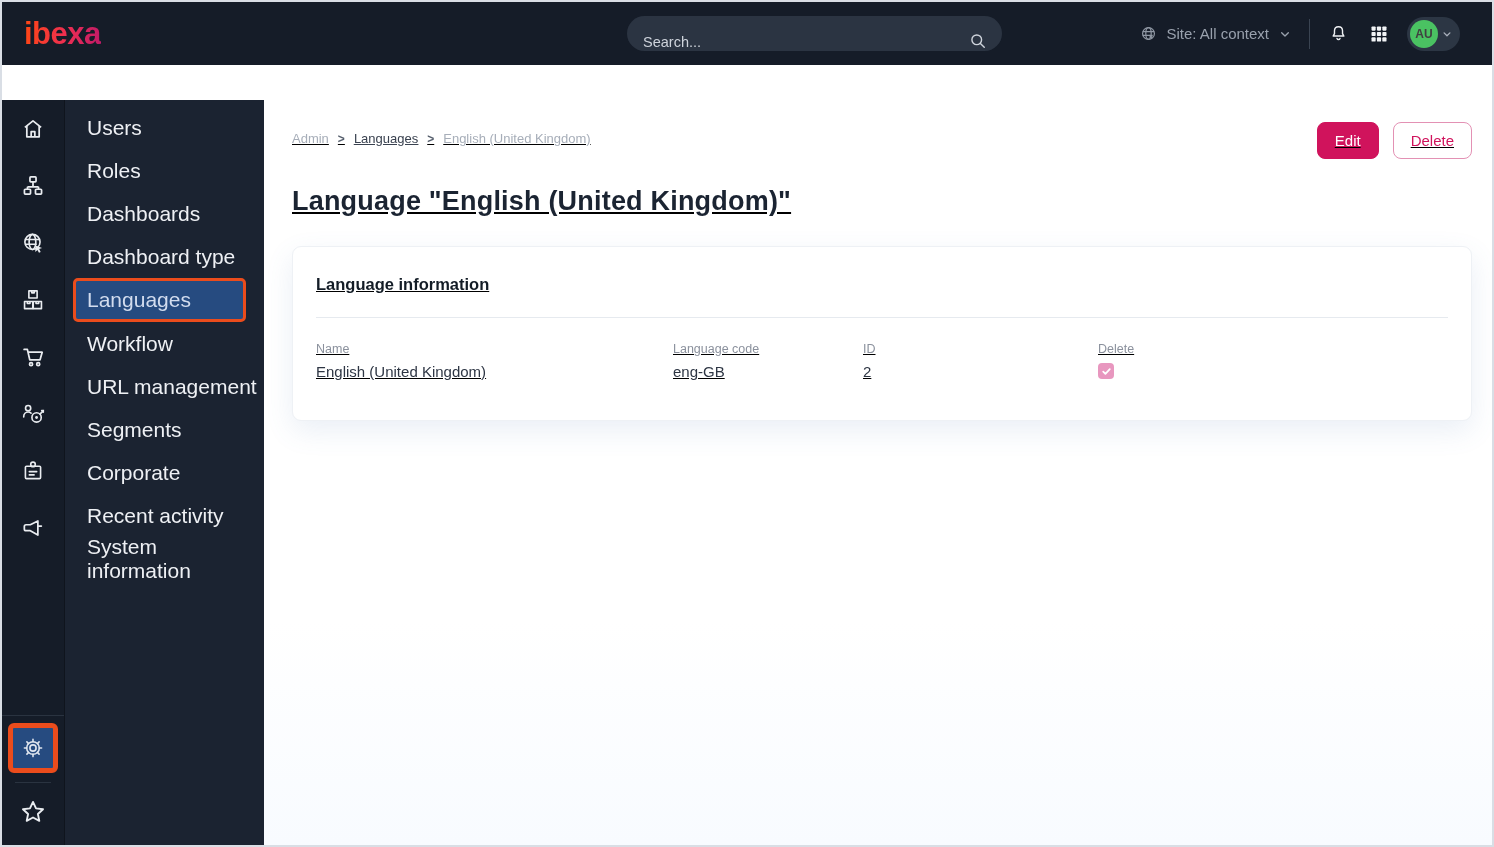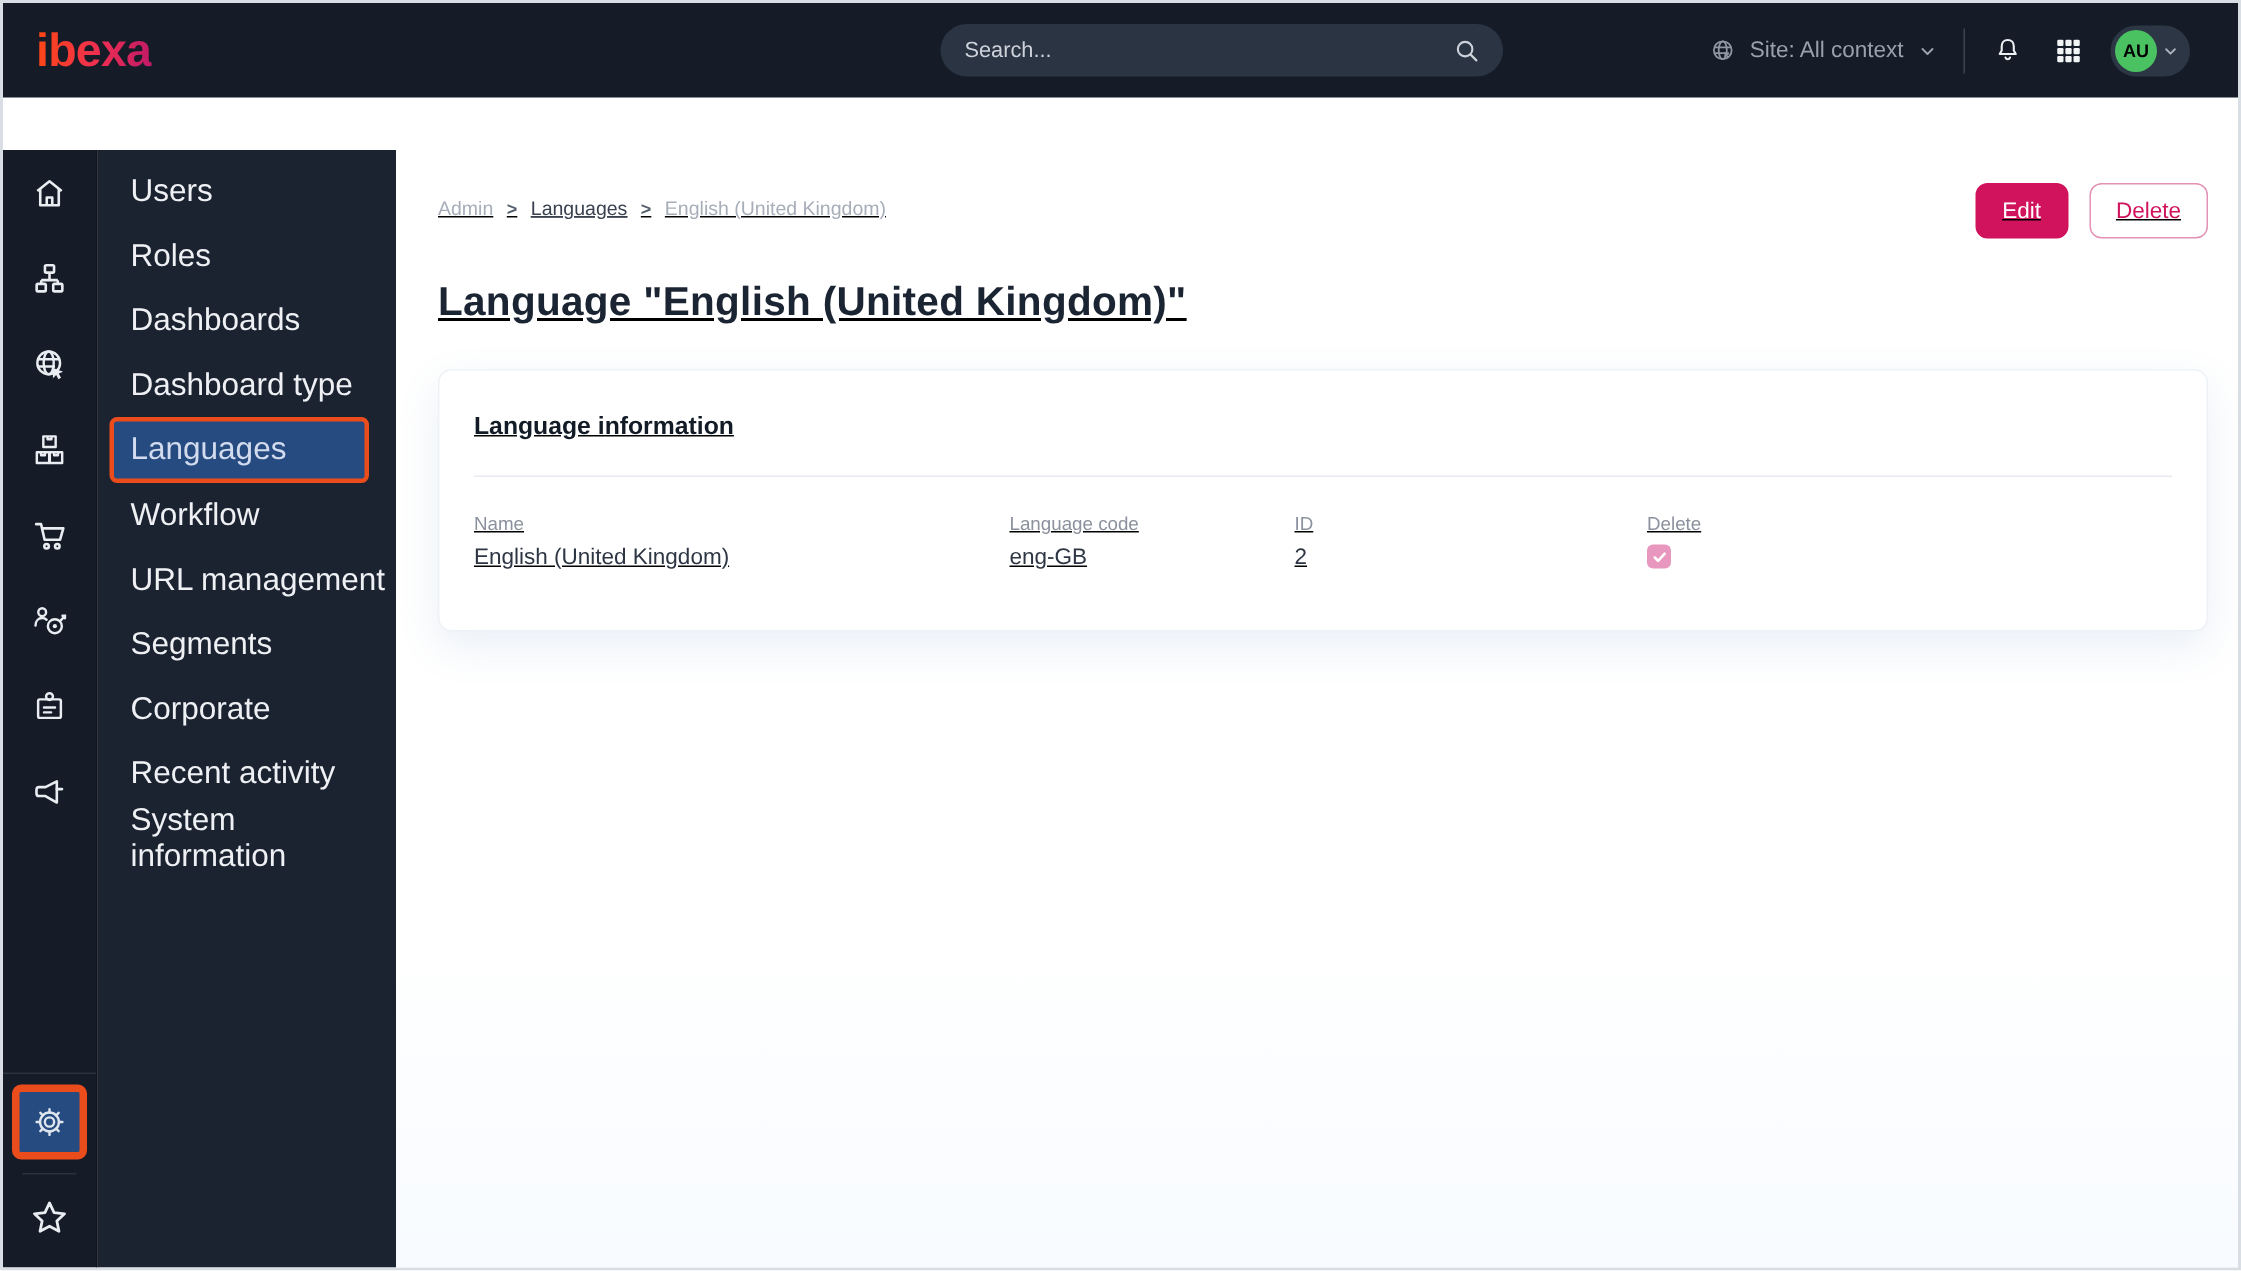--- a/index.html
+++ b/index.html
@@ -5,29 +5,29 @@
   * { box-sizing: border-box; }
   body { margin:0; background:#ffffff; font-family:"Liberation Sans","DejaVu Sans",sans-serif; }
   .frame { width:1494px; height:847px; border:2px solid #d9dee5; display:flex; flex-direction:column; overflow:hidden; background:#fff;gap:35px; }
 
   
   .topbar { height:63px; min-height:63px; background:#151c28; display:flex; align-items:center; position:relative; }
   .logo { position:absolute; left:22px; top:50%; transform:translateY(-50%); font-size:31px; font-weight:700; letter-spacing:-0.5px;
           background:linear-gradient(95deg,#ff4713 0%,#ed2e52 55%,#c01a68 100%);
           -webkit-background-clip:text; background-clip:text; color:transparent; cursor:pointer; }
   .search { position:absolute; left:625px; top:14px; width:375px; height:35px; background:#2b3442; border-radius:18px;
-            display:flex; align-items:center; padding:0 14px; }
+            display:flex; align-items:flex-end; padding:0 14px; }
   .search input { flex:1; background:transparent; border:none; outline:none; color:#e6e9ee; font-size:14.5px; font-family:inherit; }
   .search input::placeholder { color:#ced3db; opacity:1; }
   .top-right { position:absolute; right:32px; top:0; height:63px; display:flex; align-items:center; gap:16px; }
   .site-ctx { display:flex; align-items:center; gap:8px; color:#99a1ad; font-size:15px; cursor:pointer; }
   .vdiv { width:1px; height:30px; background:#3a4452; }
   .icon-btn { background:none; border:none; padding:2px; cursor:pointer; display:flex; align-items:center; }
   .avatar-pill { display:flex; align-items:center; gap:2px; background:#2c3644; border-radius:17px; padding:3px 6px 3px 3px; cursor:pointer; }
-  .avatar { width:28px; height:28px; border-radius:50%; background:#4ac262; color:#000000; font-size:12px; font-weight:700;
+  .avatar { width:28px; height:28px; border-radius:50%; background:#4ac262; color:#404040; font-size:12px; font-weight:700;
             display:flex; align-items:center; justify-content:center; }
 
   
   .body-row { flex:1; display:flex; overflow:hidden; }
 
   
   .rail { width:63px; min-width:63px; background:#151c28; display:flex; flex-direction:column; align-items:center; border-right:1px solid #0f141d; }
   .rail-item { width:63px; height:57px; display:flex; align-items:center; justify-content:center; background:none; border:none; cursor:pointer; }
   .rail-bottom { margin-top:auto; width:100%; display:flex; flex-direction:column; align-items:center; padding-bottom:10px; }
   .rail-hr { width:100%; height:1px; background:#2a3340; margin-bottom:7px; }

